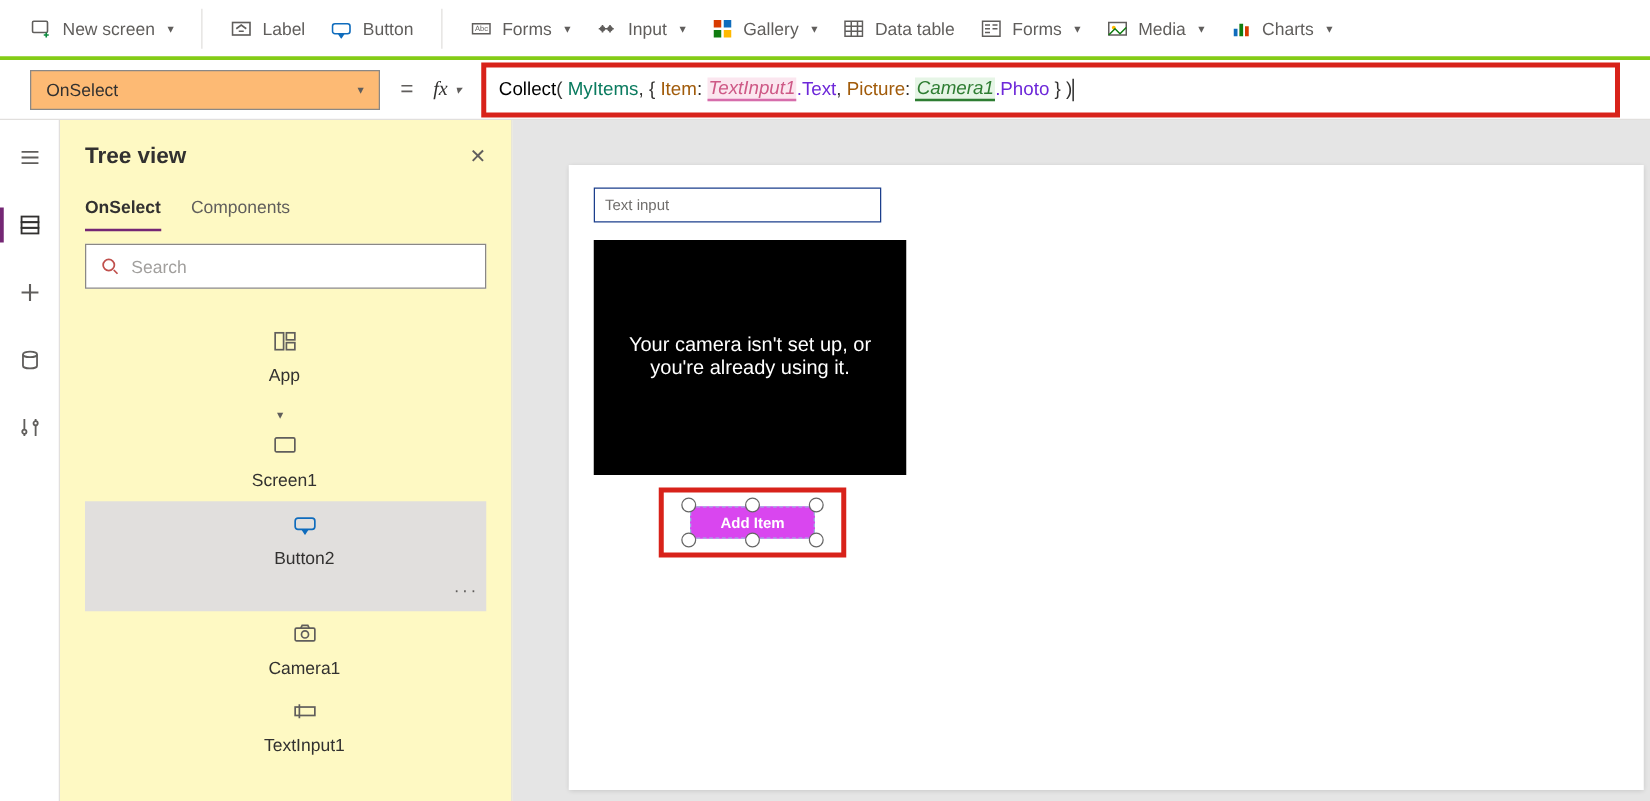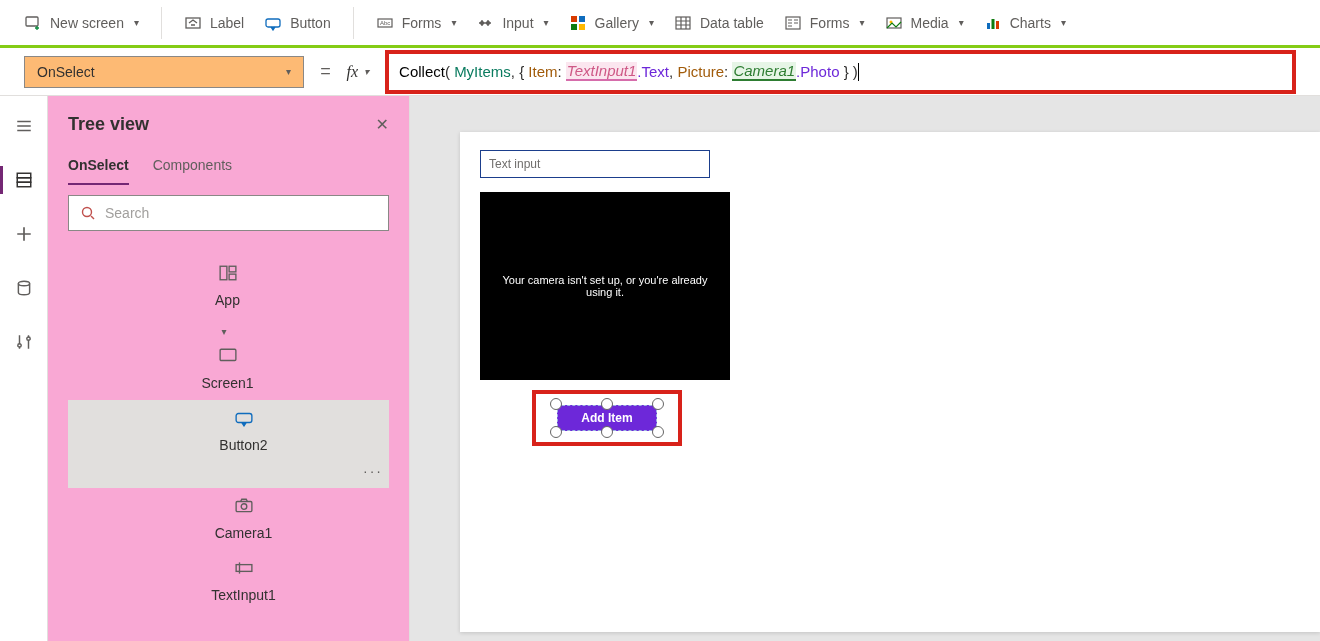--- a/index.html
+++ b/index.html
@@ -28,44 +28,44 @@
 .tok-pun { color:#323130; }
 .tok-prop{ color:#6d28d9; }
 .cursor { display:inline-block; width:1px; height:18px; background:#000; vertical-align:middle; }
 
 
 .main { display:flex; height:545px; }
 .rail { width:48px; border-right:1px solid #e1dfdd; display:flex; flex-direction:column; align-items:center; padding-top:14px; gap:22px; }
 .rail-btn { width:32px; height:32px; display:flex; align-items:center; justify-content:center; color:#605e5c; cursor:pointer; position:relative; }
 .rail-btn.active::before { content:""; position:absolute; left:-8px; top:2px; bottom:2px; width:3px; background:#742774; }
 
-.treepanel { width:362px; background:#f9a8d4; border-right:1px solid #e1dfdd; display:flex; flex-direction:column; padding:18px 20px 0 20px; }
+.treepanel { width:362px; background:#fef9c3; border-right:1px solid #e1dfdd; display:flex; flex-direction:column; padding:18px 20px 0 20px; }
 .tree-head { display:flex; align-items:center; justify-content:space-between; }
 .tree-title { font-size:18px; font-weight:600; }
 .close-x { font-size:16px; color:#605e5c; cursor:pointer; }
 .tabs { display:flex; gap:24px; margin-top:16px; }
 .tab { padding:6px 0 10px 0; font-size:14px; color:#605e5c; cursor:pointer; }
 .tab.active { color:#323130; font-weight:600; border-bottom:2px solid #742774; }
 .search { margin-top:10px; height:36px; border:1px solid #8a8886; background:#fff; display:flex; align-items:center; gap:8px; padding:12px 10px; color:#a19f9d; }
 .tree-list { margin-top:14px; }
 .tree-row { display:flex; align-items:center; gap:10px; padding:9px 6px; cursor:pointer;flex-direction:column; }
 .tree-row.indent1 { padding-left:4px; }
 .tree-row.indent2 { padding-left:36px; }
 .tree-row.selected { background:#e1dfdd; }
 .tree-chev { font-size:10px; color:#605e5c; width:12px; }
 .tree-ic { width:18px; height:18px; display:flex; align-items:center; justify-content:center; color:#605e5c; }
 .tree-more { margin-left:auto; letter-spacing:2px; color:#605e5c; }
 
 
-.canvas-wrap { flex:1; background:#e5e5e5; display:flex; align-items:flex-start; justify-content:flex-end; padding:0; position:relative; }
+.canvas-wrap { flex:1; background:#e5e5e5; display:flex; align-items:flex-start; justify-content:center; padding:0; position:relative; }
 .canvas { margin:36px 0 0 40px; width:860px; height:500px; background:#fff; box-shadow:0 1px 4px rgba(0,0,0,.15); position:relative; }
 .ti { position:absolute; left:20px; top:18px; width:230px; height:28px; border:1.5px solid #1b3e8c; display:flex; align-items:center; padding:0 8px; color:#706e6c; font-size:12px; background:#fff; }
-.cam { position:absolute; left:20px; top:60px; width:250px; height:188px; background:#000; color:#fff; display:flex; align-items:center; justify-content:center; font-size:11px; text-align:center; padding:10px; }
+.cam { position:absolute; left:20px; top:60px; width:250px; height:188px; background:#000; color:#fff; display:flex; align-items:center; justify-content:center; font-size:16px; text-align:center; padding:10px; }
 .btn-sel { position:absolute; left:72px; top:258px; width:150px; height:56px; border:4px solid #d8221a; display:flex; align-items:center; justify-content:center; }
-.btn-inner { width:100px; height:26px; background:#6d28d9; border:1px dashed #9eb8e0; color:#fff; font-size:12px; font-weight:600; display:flex; align-items:center; justify-content:center; position:relative; }
+.btn-inner { width:100px; height:26px; background:#d946ef; border:1px dashed #9eb8e0; color:#fff; font-size:12px; font-weight:600; display:flex; align-items:center; justify-content:center; position:relative; }
 .hdl { position:absolute; width:12px; height:12px; border:1px solid #666; background:#fff; border-radius:50%; }
 .h-tl{top:-8px;left:-8px}.h-tc{top:-8px;left:calc(50% - 6px)}.h-tr{top:-8px;right:-8px}
 .h-bl{bottom:-8px;left:-8px}.h-bc{bottom:-8px;left:calc(50% - 6px)}.h-br{bottom:-8px;right:-8px}
 </style>
 </head>
 <body>
 
 <div class="ribbon">
   <div class="rib-group">
     <div class="rib-btn">

